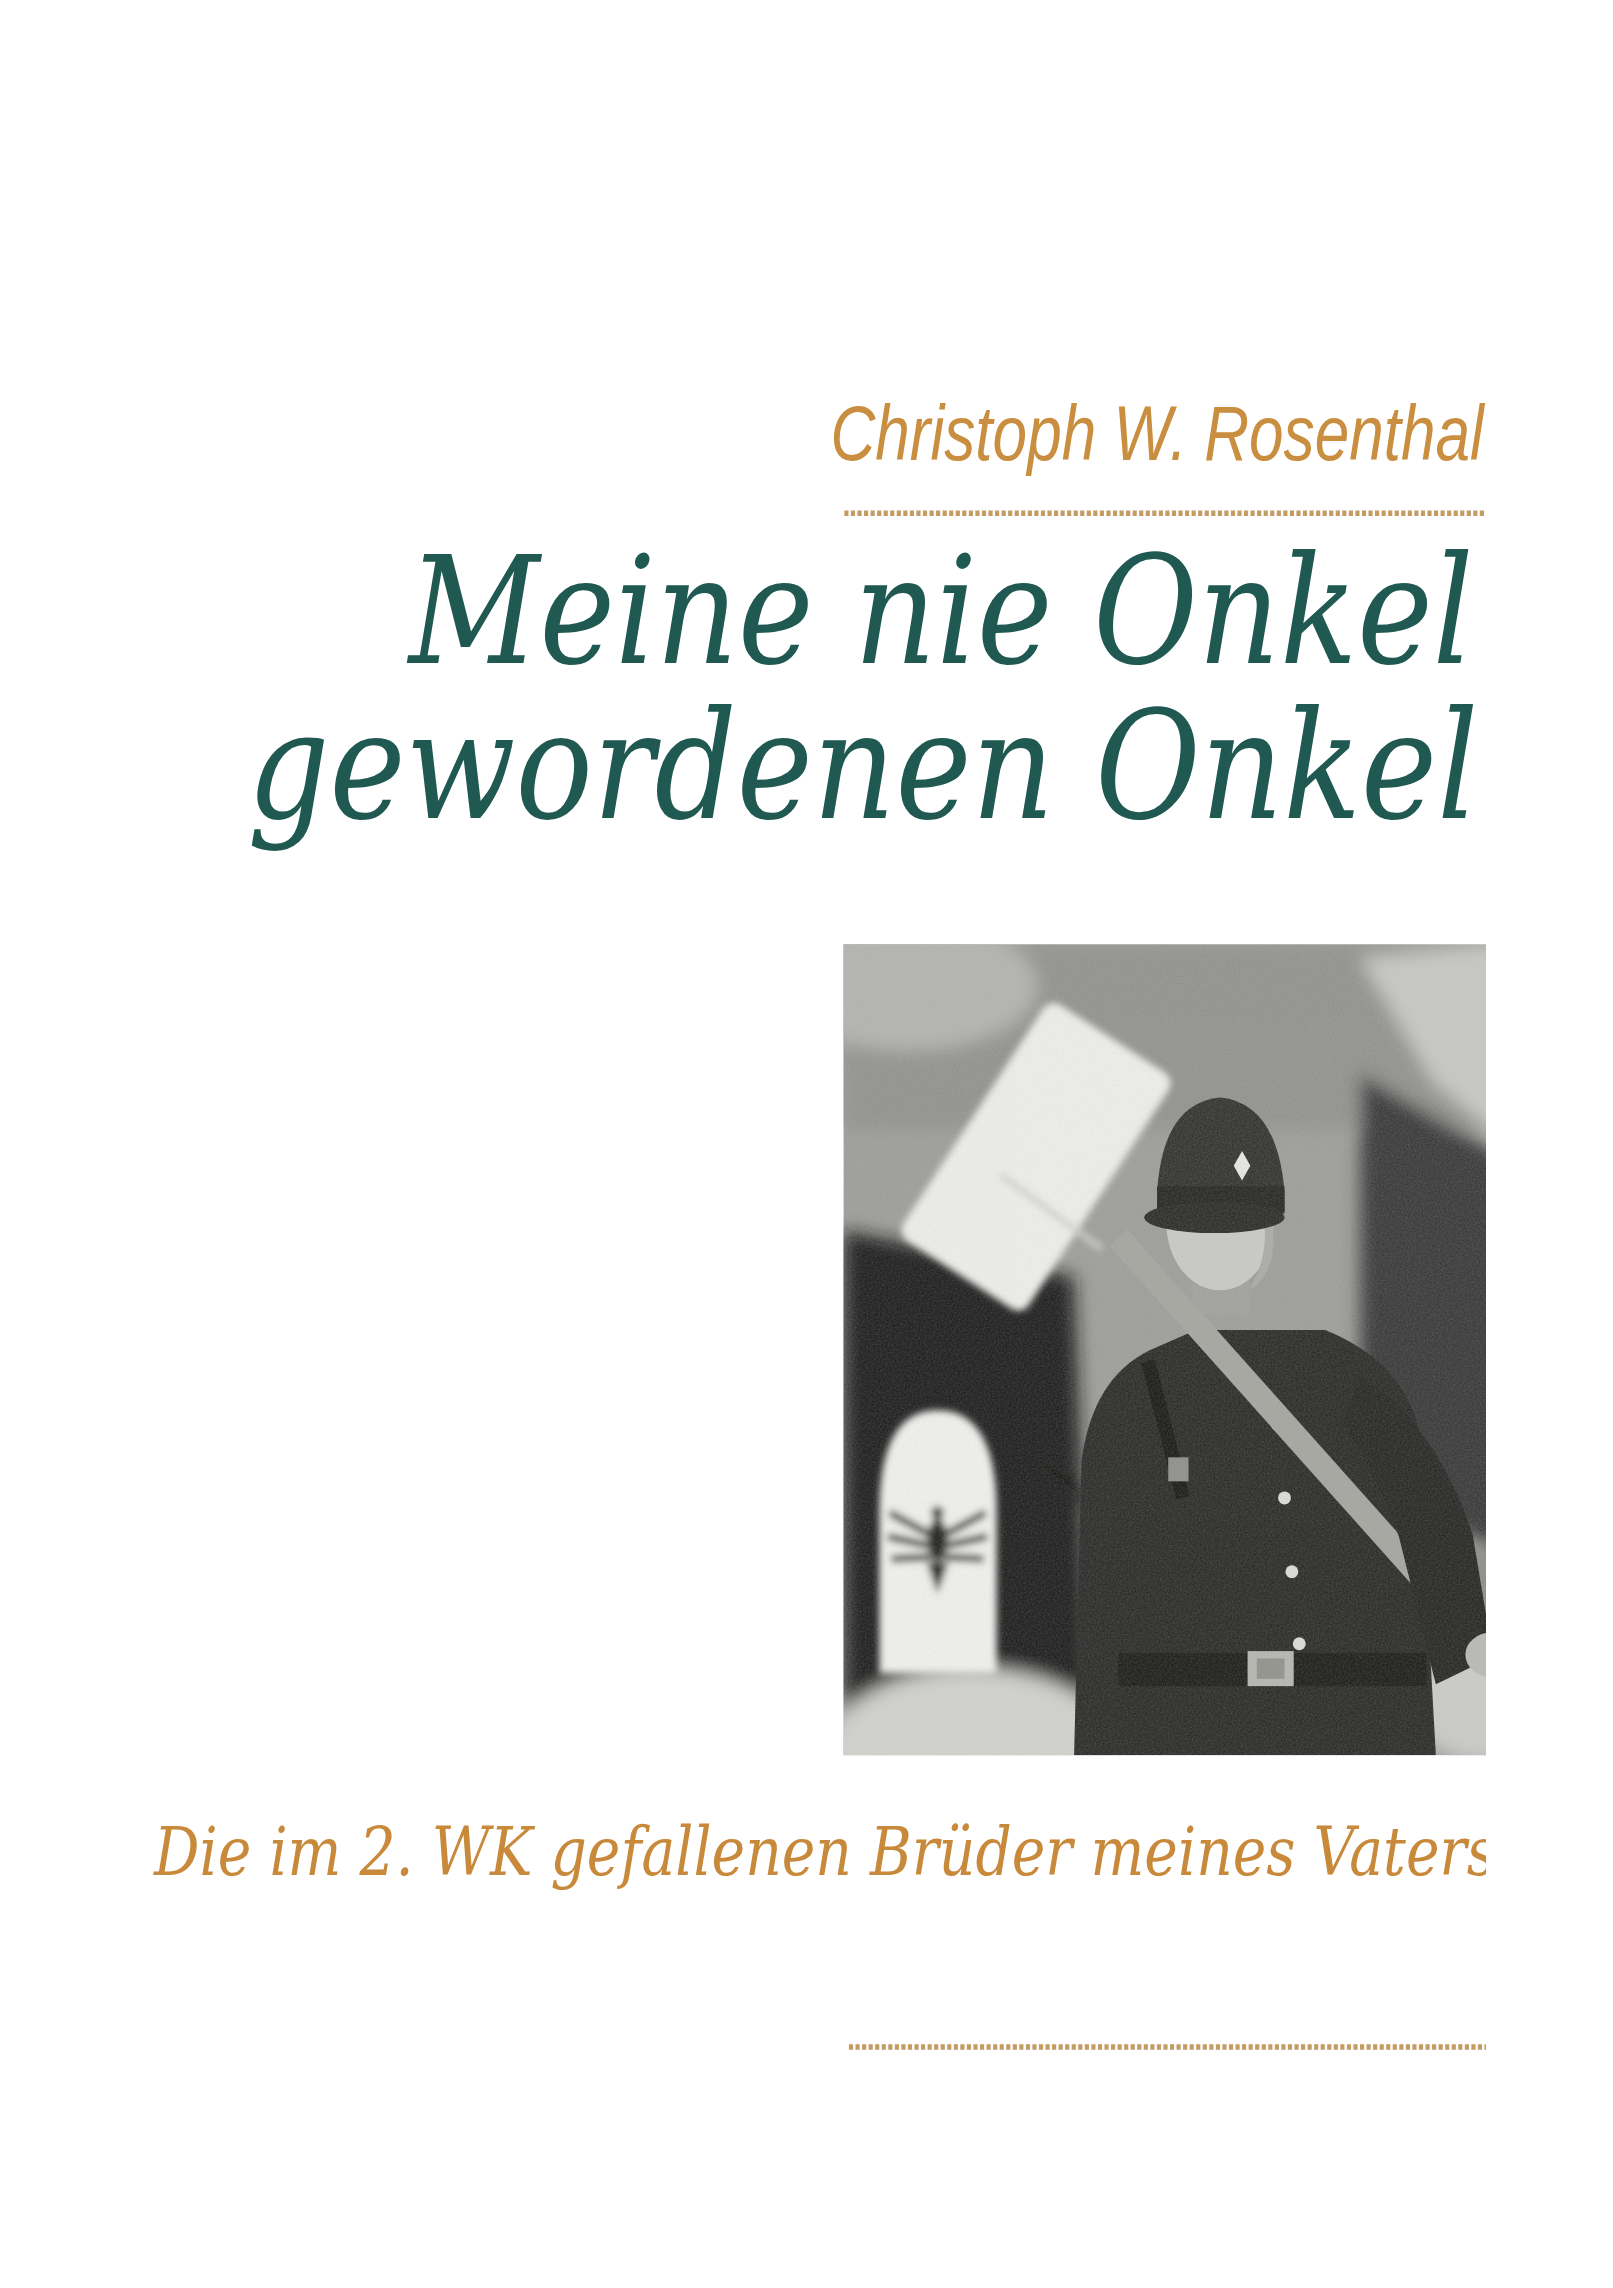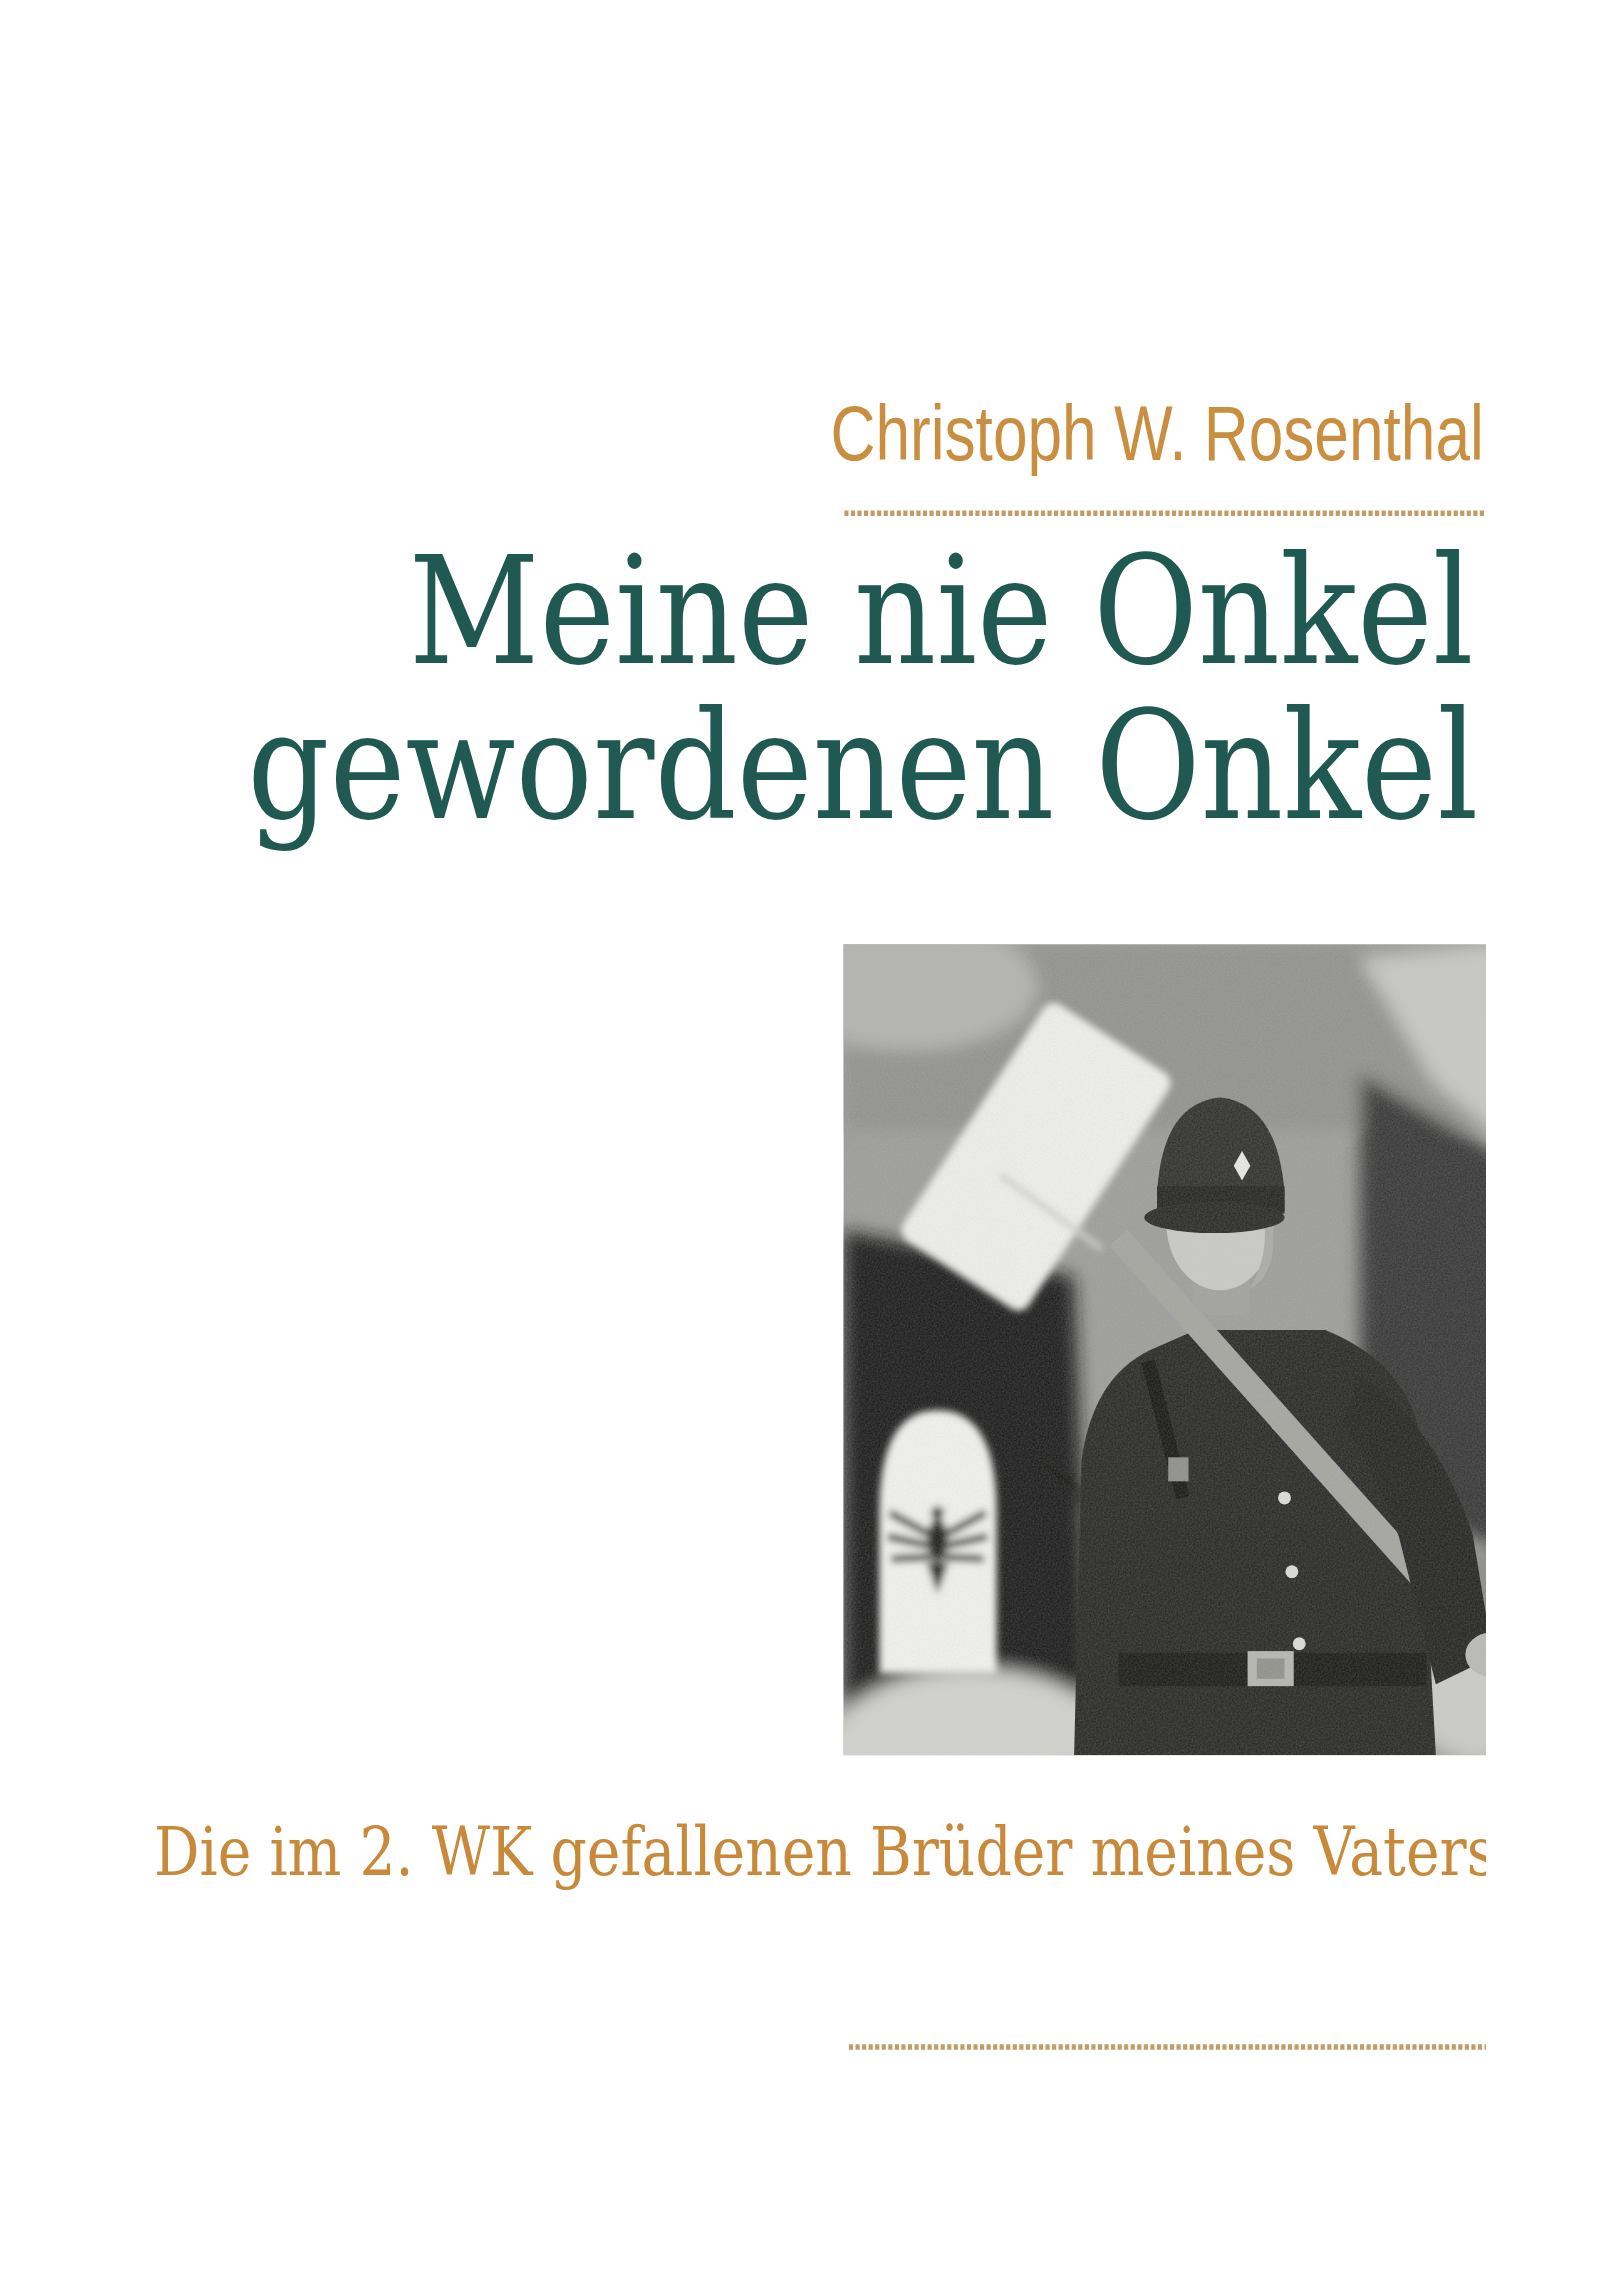--- a/index.html
+++ b/index.html
@@ -2,20 +2,21 @@
 <html style="font-size:14.8px"><head>
 <meta charset="utf-8">
 <style>
   html,body{margin:0;padding:0;background:#ffffff;}
   .page{
     position:relative;
     width:1486px;height:2289px;
     background:#ffffff;
     overflow:hidden;
     font-family:"Liberation Sans", sans-serif;
+    font-style:italic;
   }
   .cover-svg{position:absolute;left:0;top:0;}
   text{ -webkit-user-select:none; user-select:none; }
   .author-text{font-family:"Liberation Sans","DejaVu Sans",sans-serif;}
   .title-text{font-family:"DejaVu Serif","Liberation Serif",serif;}
   .subtitle-text{font-family:"DejaVu Serif","Liberation Serif",serif;}
 </style>
 </head>
 <body>
 

